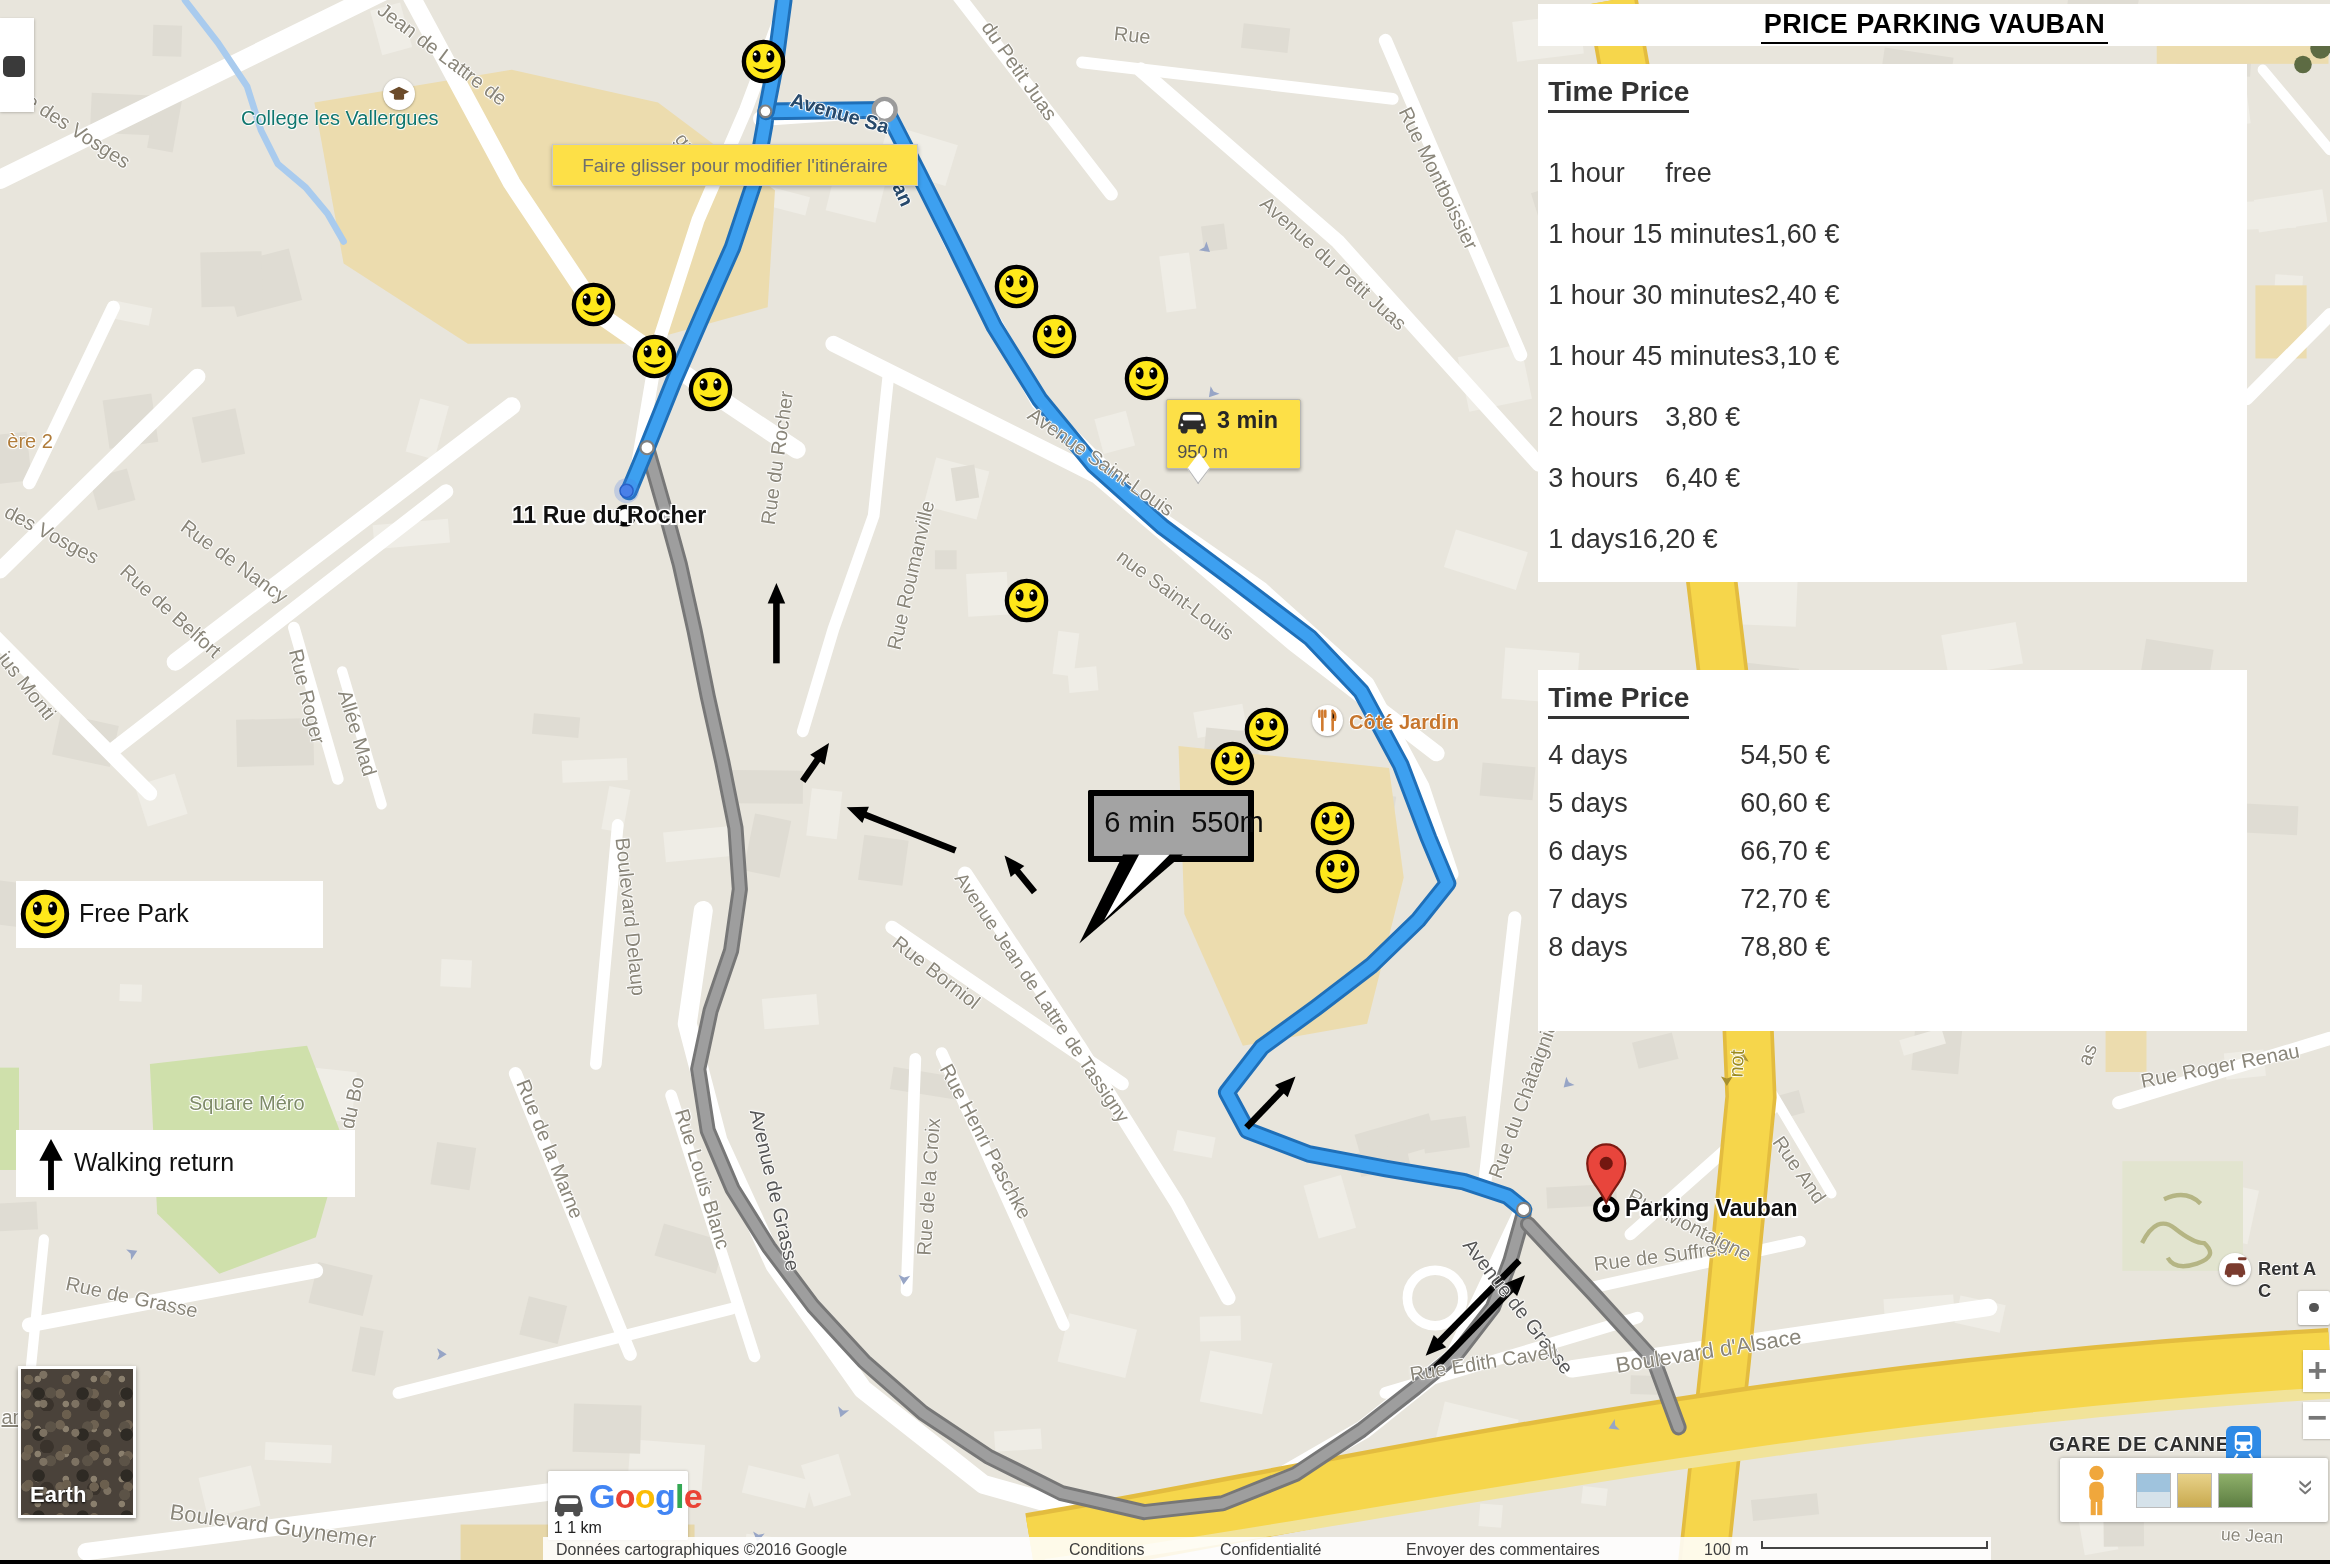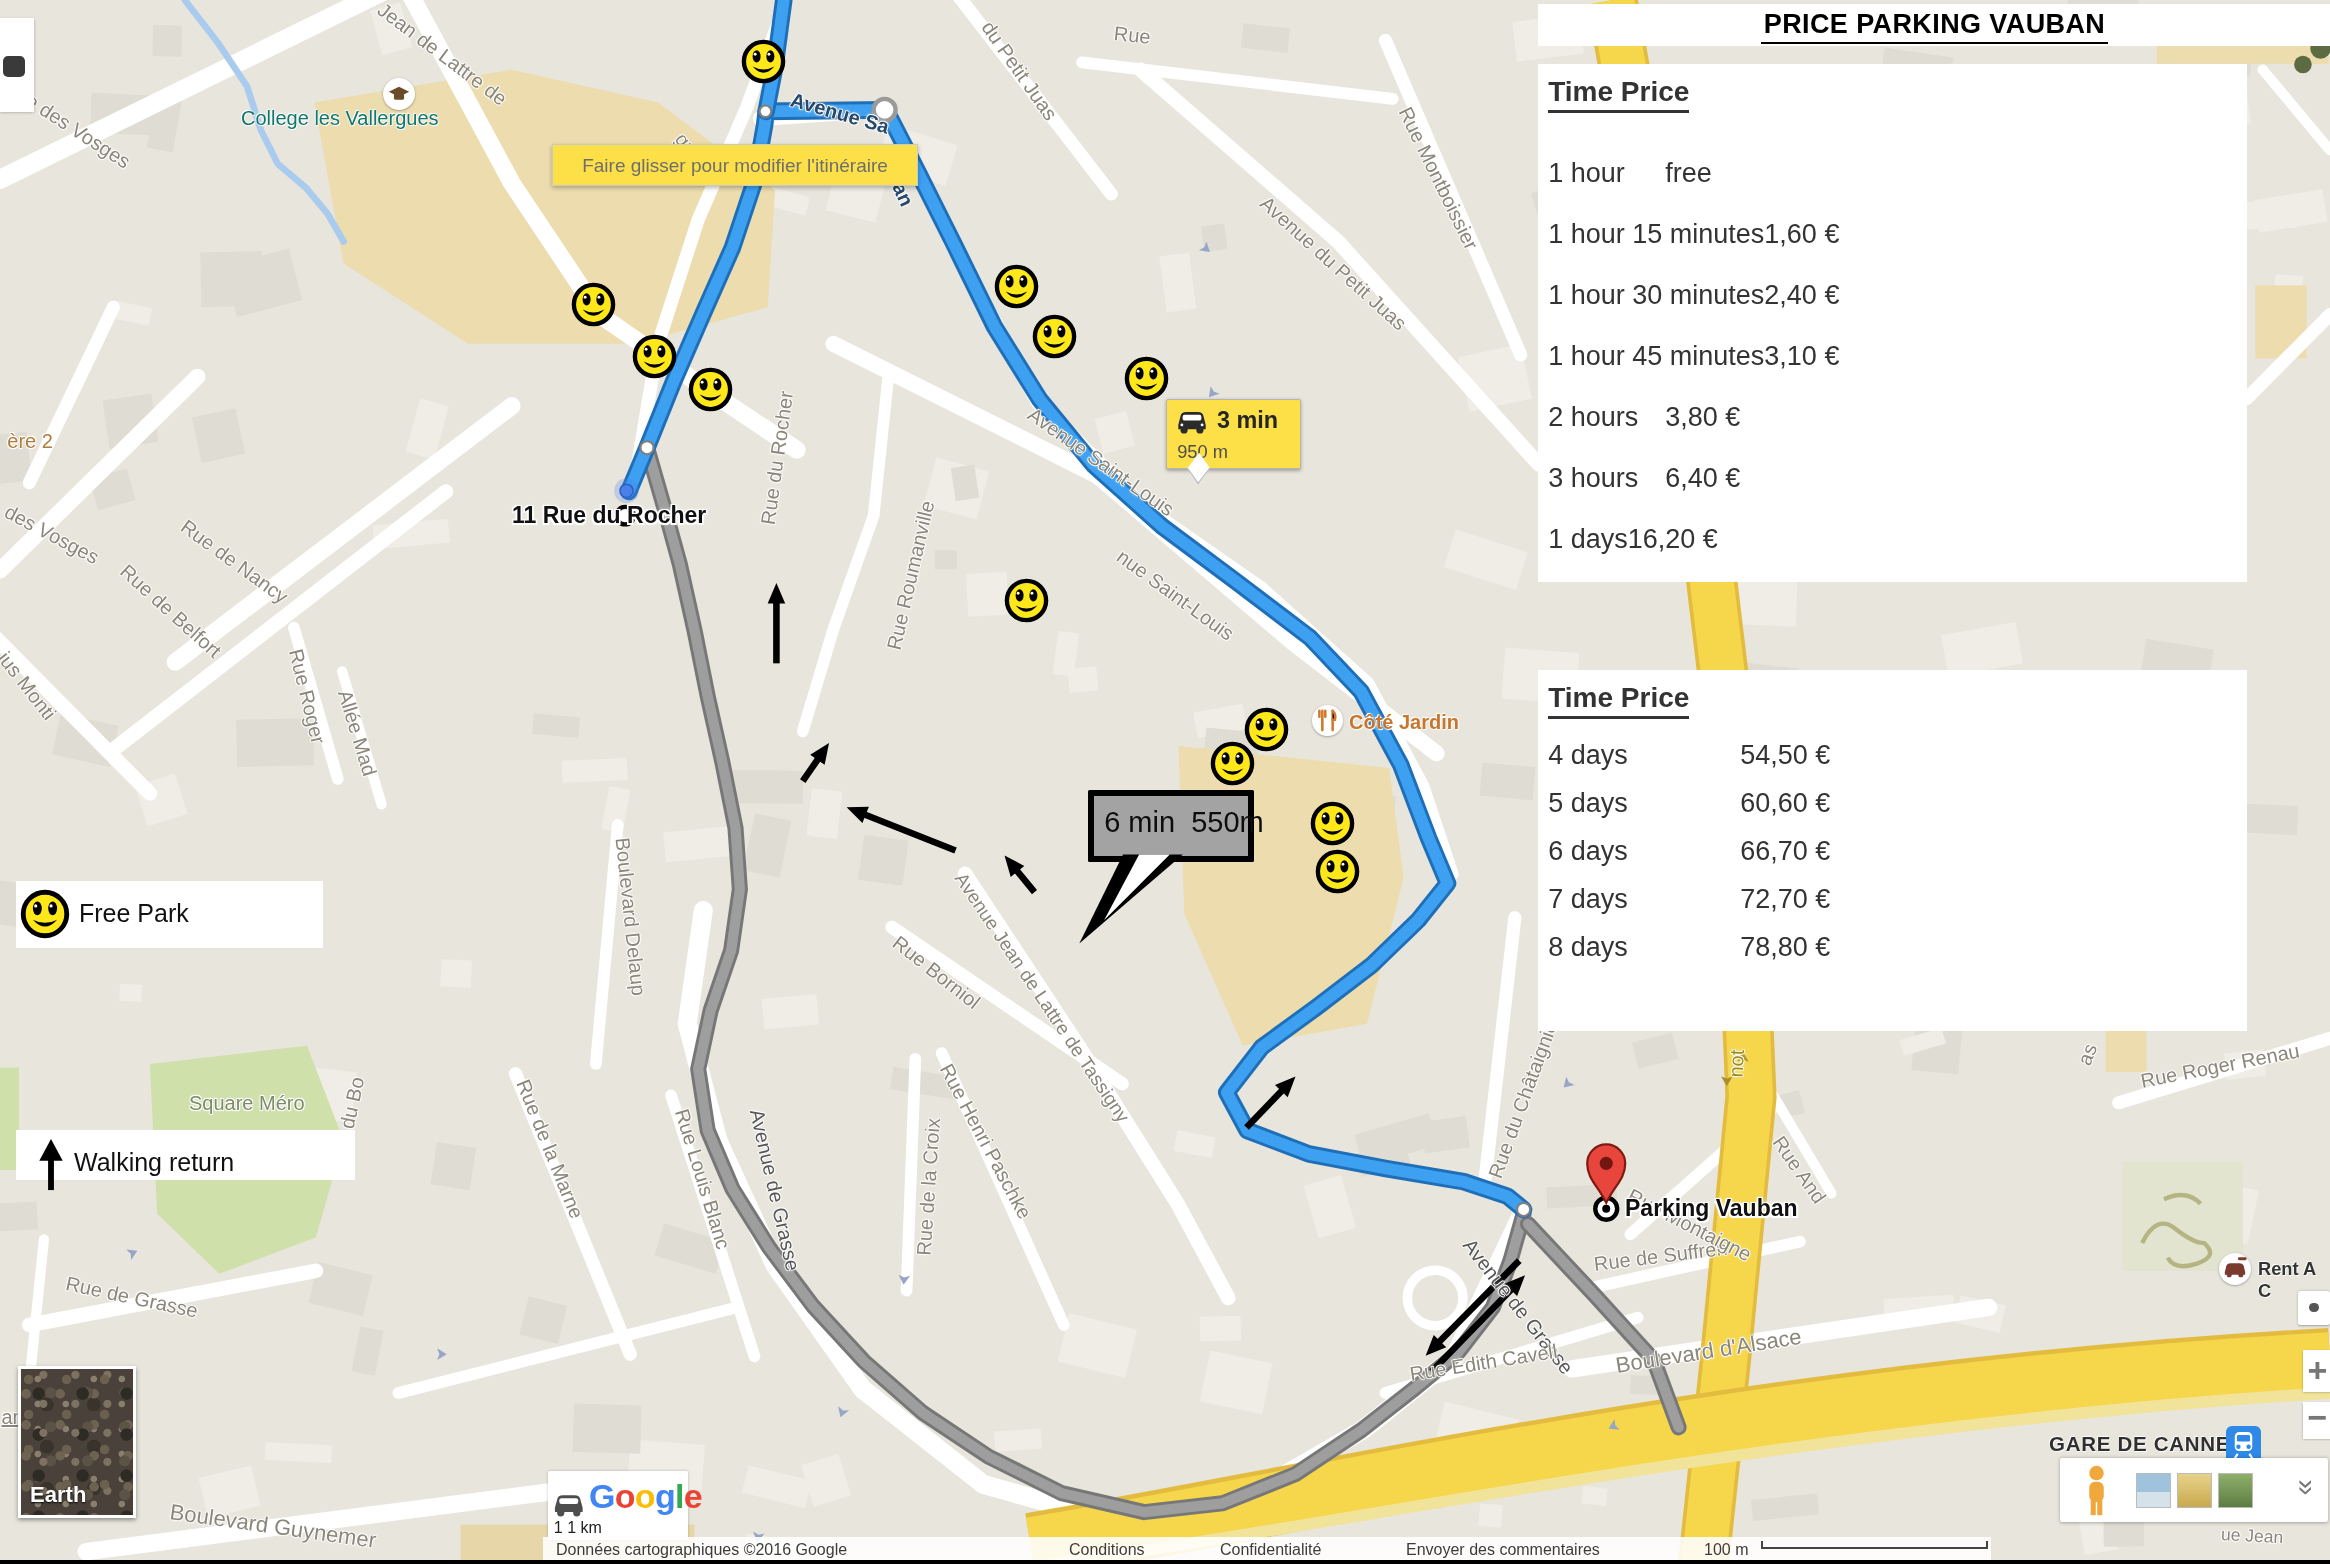--- a/index.html
+++ b/index.html
@@ -41,21 +41,21 @@
          border-bottom:3.7px solid #333;padding-bottom:2.2px;}
   .prows{position:absolute;left:10.2px;right:5.8px;}
   #prows0{top:94px;} #prows1{top:70px;}
   .prow{position:relative;font-size:27px;color:#333;}
   #prows0 .prow{height:61px;} #prows1 .prow{height:48px;}
   .pv-gap{position:absolute;}
   #prows0 .pv-gap{left:117px;} #prows1 .pv-gap{left:192px;}
   .legend{position:absolute;background:#fff;z-index:9;}
   .lg1{left:16px;top:881px;width:307px;height:67px;}
   .lg2{left:16px;top:1000px;width:414px;height:76px;}
-  .lg3{left:16px;top:1130px;width:339px;height:50px;}
+  .lg3{left:16px;top:1130px;width:339px;height:67px;}
   .lgtext{position:absolute;font-size:25px;color:#111;}
   .swatch{position:absolute;left:11.7px;top:37px;width:70px;height:34px;background:#5b9bd5;border:4.4px solid #000;}
   .attr{position:absolute;left:543px;top:1537px;width:1448px;height:25px;background:rgba(255,255,255,.88);
         z-index:10;font-size:16px;color:#3c3c3c;}
   .attr span{position:absolute;top:3.7px;white-space:nowrap;}
   .scalebar{position:absolute;left:1218px;top:7.3px;width:227px;height:8.8px;
             border-left:2.2px solid #444;border-right:2.2px solid #444;border-bottom:2.2px solid #444;}
   .glogo{position:absolute;left:548px;top:1471px;width:140px;height:69px;background:#fff;border-radius:1.5px;
          box-shadow:0 0.7px 2.9px rgba(0,0,0,.25);z-index:10;}
   .gword{position:absolute;left:41px;top:6px;font-size:34px;font-weight:700;letter-spacing:-0.7px;}

